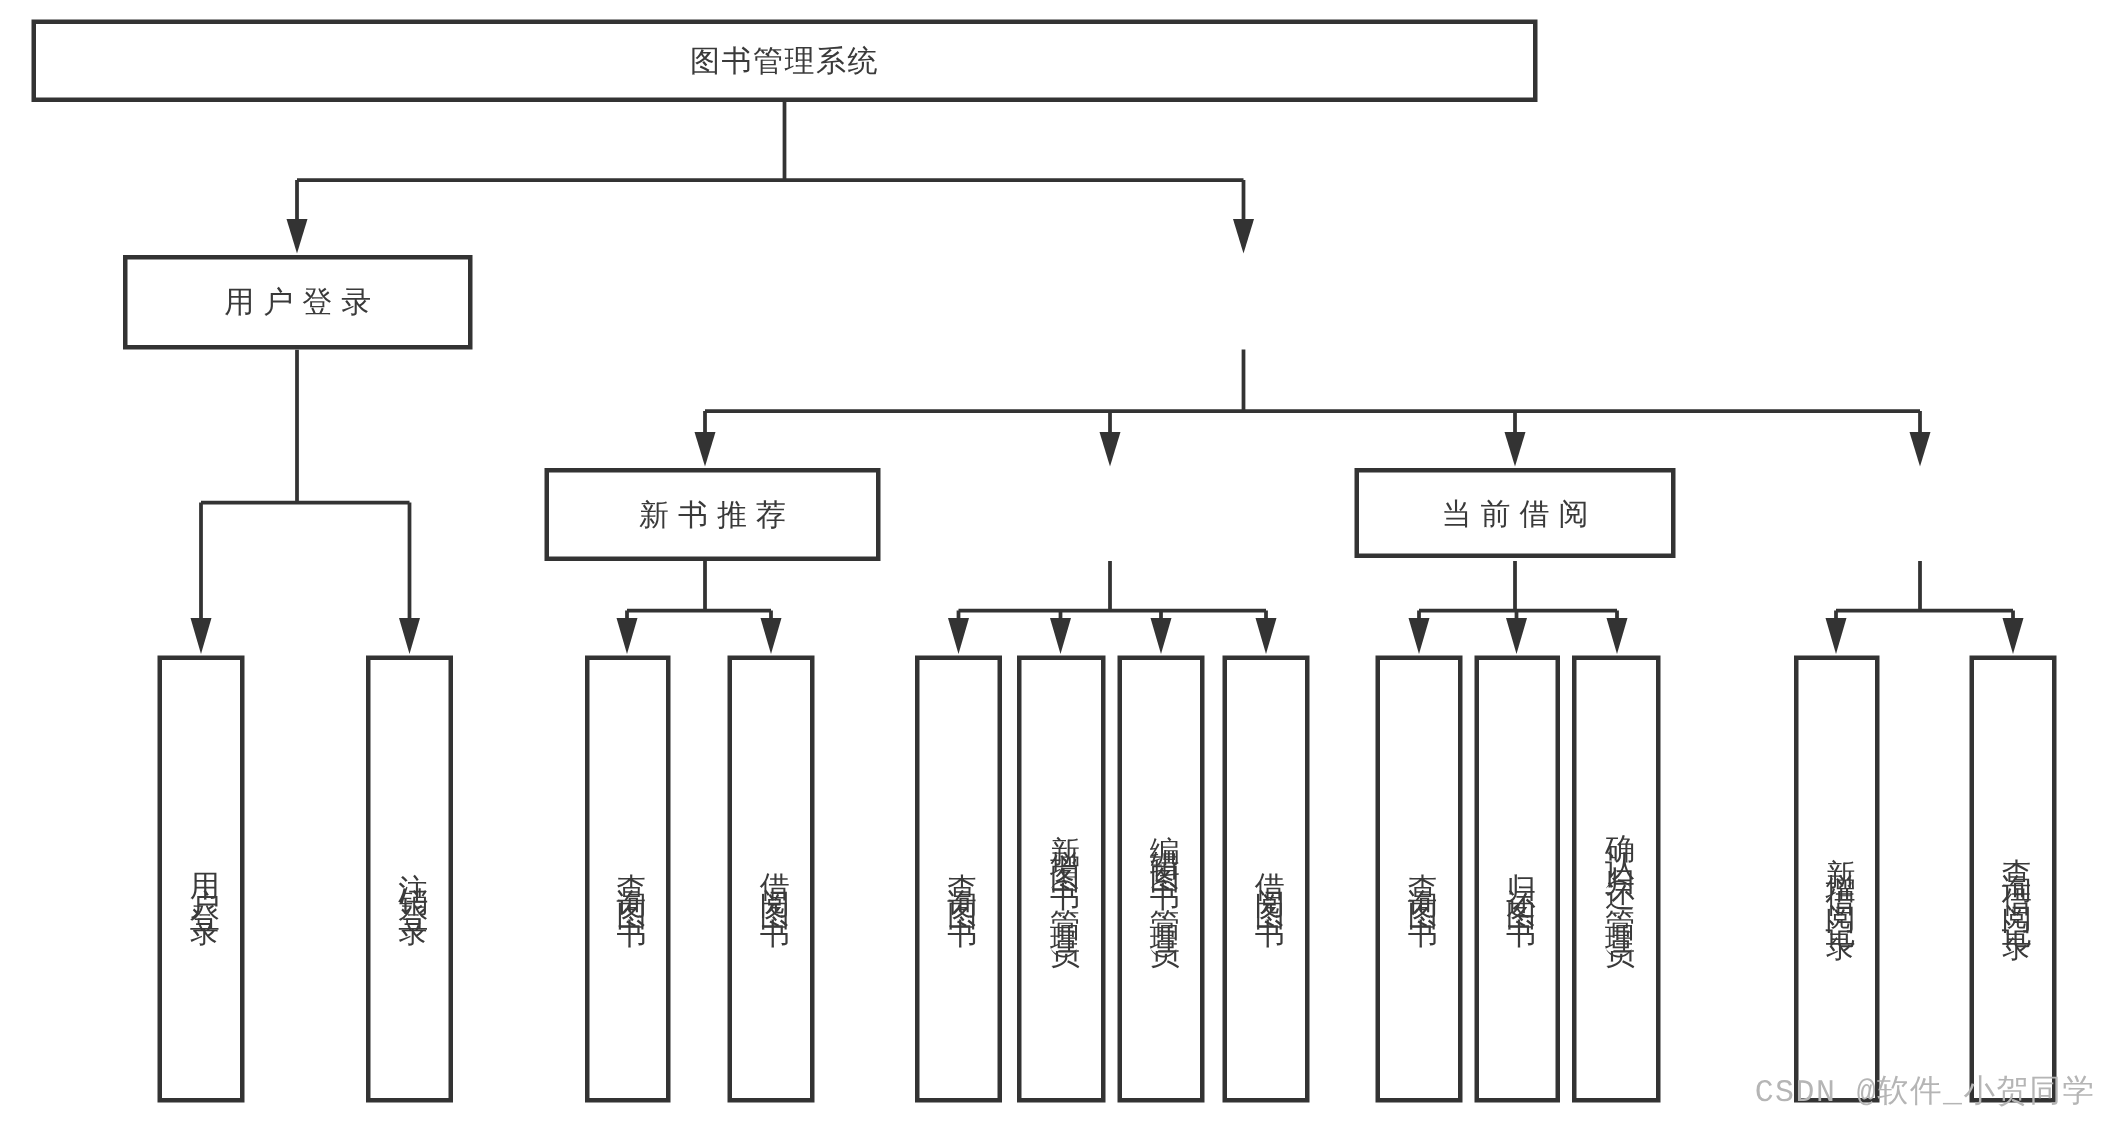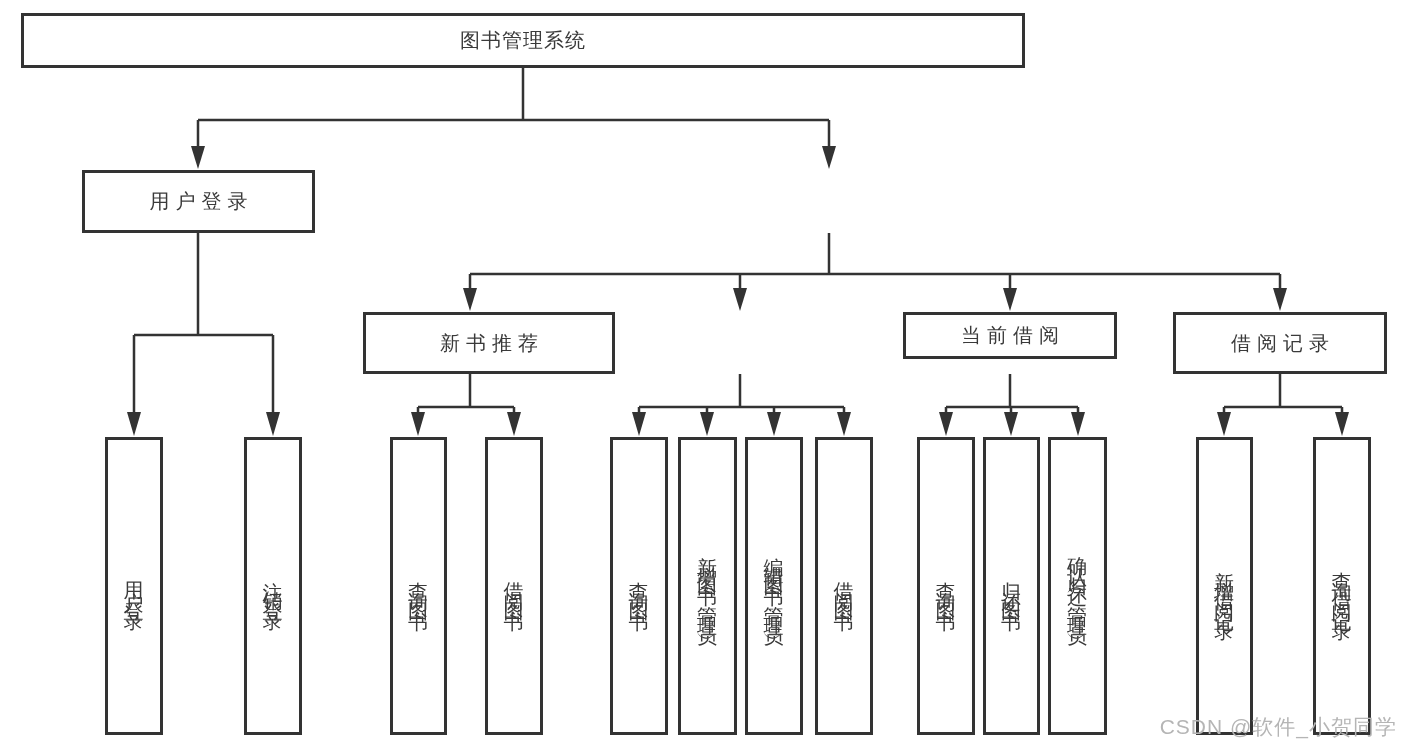--- a/index.html
+++ b/index.html
@@ -2,21 +2,21 @@
 <html><head>
 <meta charset="utf-8">
 <style>
   html, body { margin: 0; padding: 0; background: #ffffff; }
   #canvas {
     position: relative;
     width: 1405px;
     height: 747px;
     background: #ffffff;
     overflow: hidden;
-    font-family: Liberation Sans, sans-serif;
+    font-family: Liberation Mono, monospace;
   }
   #connectors {
     position: absolute;
     left: 0; top: 0;
     width: 1405px; height: 747px;
   }
   .box {
     position: absolute;
     box-sizing: border-box;
     background: #ffffff;
@@ -90,23 +90,22 @@
       <polygon points="1071,412 1085,412 1078,436"></polygon>
       <polygon points="1217,412 1231,412 1224,436"></polygon>
       <polygon points="1335,412 1349,412 1342,436"></polygon>
     </g>
   </svg>
 
   <div class="box h0" style="left:21px; top:13px; width:1004px; height:55px;">图书管理系统</div>
 
   <div class="box h" style="left:82px; top:170px; width:233px; height:63px;">用户登录</div>
 
-  <div class="box h" style="left:363px; top:312px; width:252px; height:62px;">新书推荐</div>
-  <div class="box h" style="left:903px; top:312px; width:214px; height:47px;">当前借阅</div>
-  <div class="box h" style="left:1173px; top:312px; width:214px; height:62px;">借阅记录</div>
+  <div class="box h" style="left:363px; top:312px; width:224px; height:62px;">新书推荐</div>
+  <div class="box h" style="left:903px; top:312px; width:214px; height:60px;">当前借阅</div>
 
   <div class="box v" style="left:105px; top:437px; width:58px; height:298px;">用户登录</div>
   <div class="box v" style="left:244px; top:437px; width:58px; height:298px;">注销登录</div>
 
   <div class="box v" style="left:390px; top:437px; width:57px; height:298px;">查询图书</div>
   <div class="box v" style="left:485px; top:437px; width:58px; height:298px;">借阅图书</div>
 
   <div class="box v" style="left:610px; top:437px; width:58px; height:298px;">查询图书</div>
   <div class="box v" style="left:678px; top:437px; width:59px; height:298px;">新增图书（管理员）</div>
   <div class="box v" style="left:745px; top:437px; width:58px; height:298px;">编辑图书（管理员）</div>

